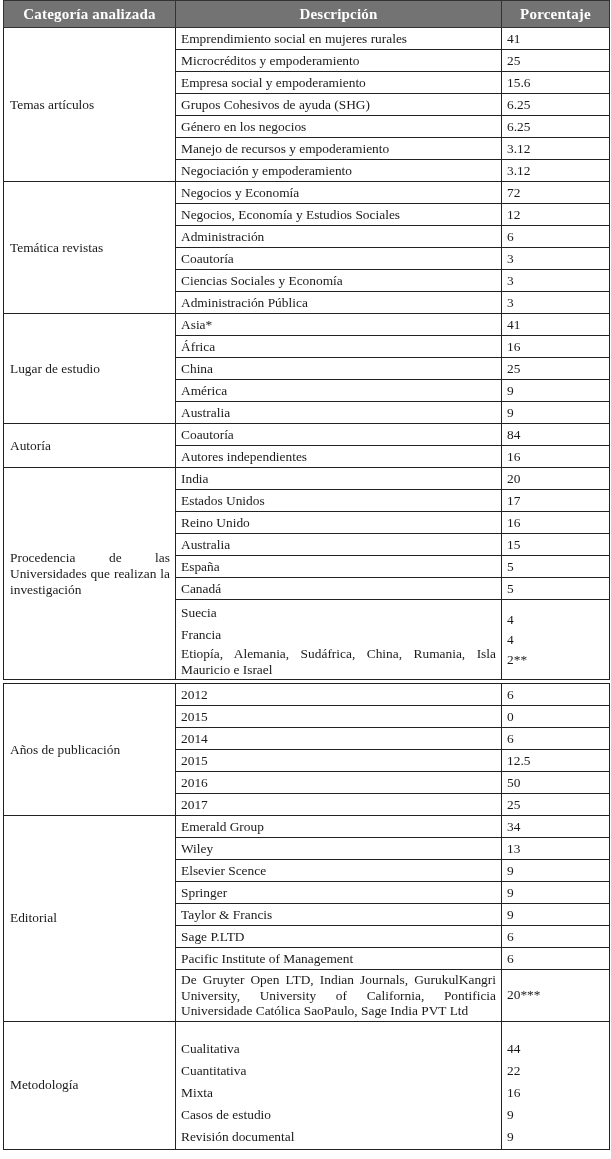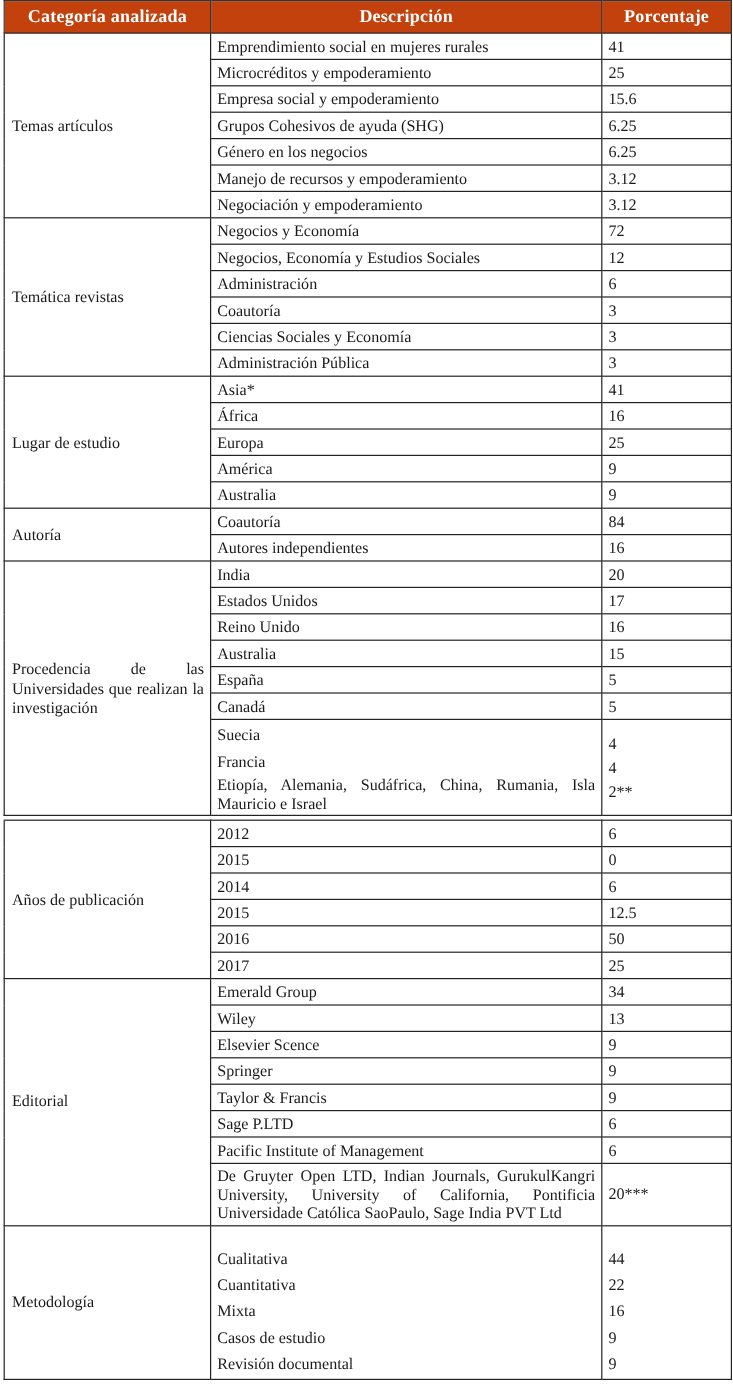--- a/index.html
+++ b/index.html
@@ -2,21 +2,21 @@
 <html><head>
   <meta charset="utf-8">
   <style>
     html, body { margin: 0; padding: 0; background: #ffffff; }
     body { width: 611px; height: 1159px; overflow: hidden; font-family: "Liberation Serif", "DejaVu Serif", serif; color: #1a1a1a; }
     .wrap { position: relative; width: 611px; }
     table { border-collapse: collapse; width: 606px; margin-left: 3px; table-layout: fixed; }
     col.c1 { width: 172px; }
     col.c2 { width: 326px; }
     col.c3 { width: 108px; }
-    th { background: #c2410c; color: #ffffff; font-weight: bold; font-size: 15px; height: 26px; padding: 0 4px; border: 1px solid #333; letter-spacing: 0.2px; }
+    th { background: #737373; color: #ffffff; font-weight: bold; font-size: 15px; height: 26px; padding: 0 4px; border: 1px solid #333; letter-spacing: 0.2px; }
     td { font-size: 13.4px; border: 1px solid #222; padding: 0 5px; vertical-align: middle; line-height: 16px; }
     td.cat { padding-left: 6px; }
     td.desc { height: 21px; }
     td.pct { text-align: left; }
     td.cat.just { text-align: justify; text-align-last: left; }
     td.desc.just { text-align: justify; text-align-last: left; line-height: 15.5px; padding-top: 2px; padding-bottom: 2px; }
     .stack div { line-height: 22px; }
     .stack div.two { line-height: 15.5px; }
     .gap td { height: 3px; border-left: none; border-right: none; padding: 0; }
     .pstack div { line-height: 20px; }
@@ -99,21 +99,21 @@
     <tr>
       <td class="cat" rowspan="5">Lugar de estudio</td>
       <td class="desc">Asia*</td>
       <td class="pct">41</td>
     </tr>
     <tr>
       <td class="desc">África</td>
       <td class="pct">16</td>
     </tr>
     <tr>
-      <td class="desc">Europa</td>
+      <td class="desc">China</td>
       <td class="pct">25</td>
     </tr>
     <tr>
       <td class="desc">América</td>
       <td class="pct">9</td>
     </tr>
     <tr>
       <td class="desc">Australia</td>
       <td class="pct">9</td>
     </tr>

